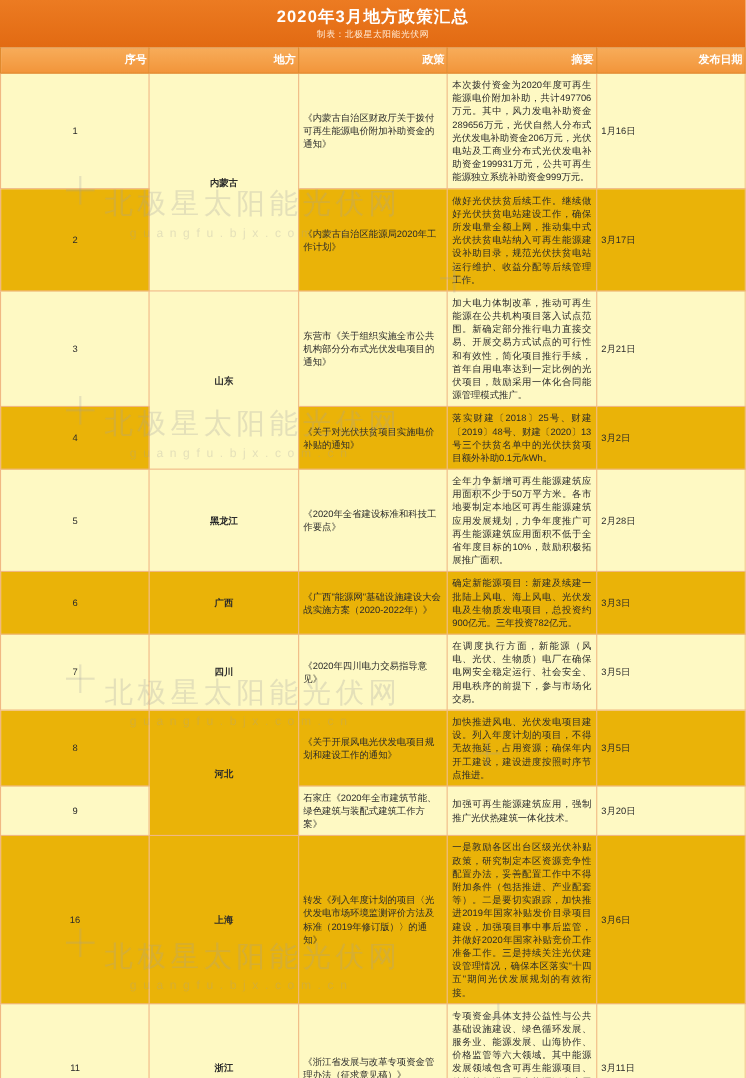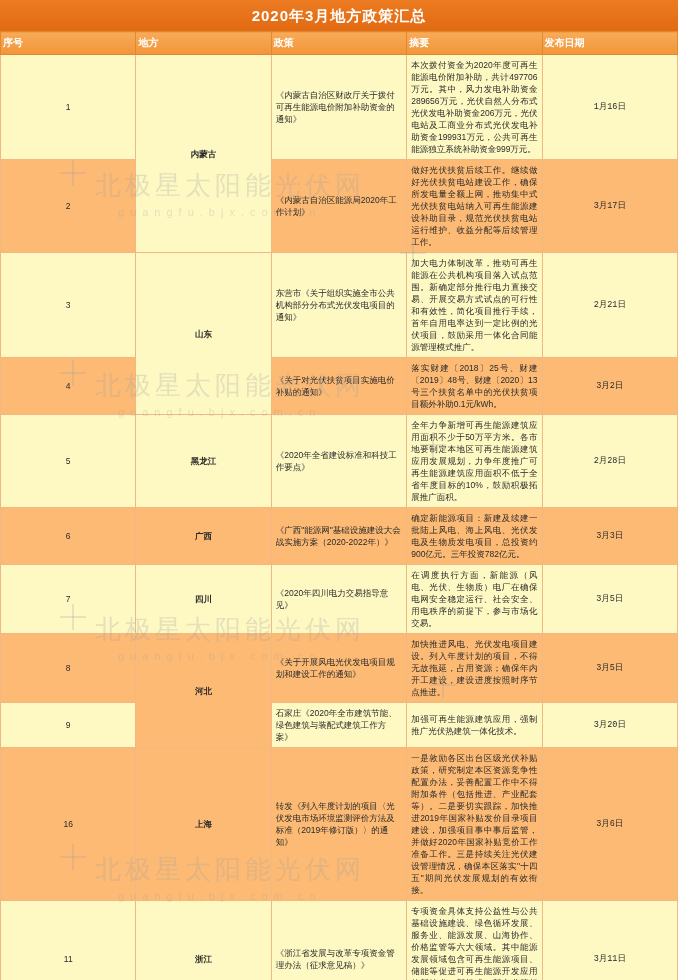--- a/index.html
+++ b/index.html
@@ -43,21 +43,21 @@
     table-layout: fixed;
   }
   table.main th {
     background: #f7a34b;
     background: linear-gradient(#f7ab58, #f2953a);
     color: #ffffff;
     font-size: 10px;
     font-weight: bold;
     border: 1px solid #e08a2e;
     padding: 4px 2px;
-    text-align: left;
+    text-align: right;
     line-height: 14px;
   }
   table.main td {
     border: 1px solid #f0b882;
     font-size: 8.5px;
     line-height: 12px;
     padding: 4px 4px;
     vertical-align: middle;
     color: #2a2a2a;
   }
@@ -74,27 +74,25 @@
   }
   td.c-policy {
     width: 172px;
     text-align: left;
   }
   td.c-summary {
     width: 352px;
     text-align: justify;
   }
   td.c-date {
-    text-align: center;
     width: 62px;
     font-size: 9px;
-    font-family: Liberation Mono, monospace;
   }
   tr.odd td { background: #fef9c3; }
-  tr.even td { background: #fdba74; }
+  tr.even td { background: #eab308; }
 
   .wm {
     position: absolute;
     color: rgba(160,160,160,0.28);
     font-size: 26px;
     font-weight: normal;
     letter-spacing: 4px;
     white-space: nowrap;
     pointer-events: none;
     user-select: none;
@@ -125,20 +123,21 @@
     z-index: 5;
   }
 </style>
 </head>
 <body>
 
 <div class="page">
 
   <div class="title-bar">
     <div class="title-main">2020年3月地方政策汇总</div>
+    <div class="title-sub">制表：北极星太阳能光伏网</div>
   </div>
 
   <table class="main">
     <thead>
       <tr>
         <th>序号</th>
         <th>地方</th>
         <th>政策</th>
         <th>摘要</th>
         <th>发布日期</th>

